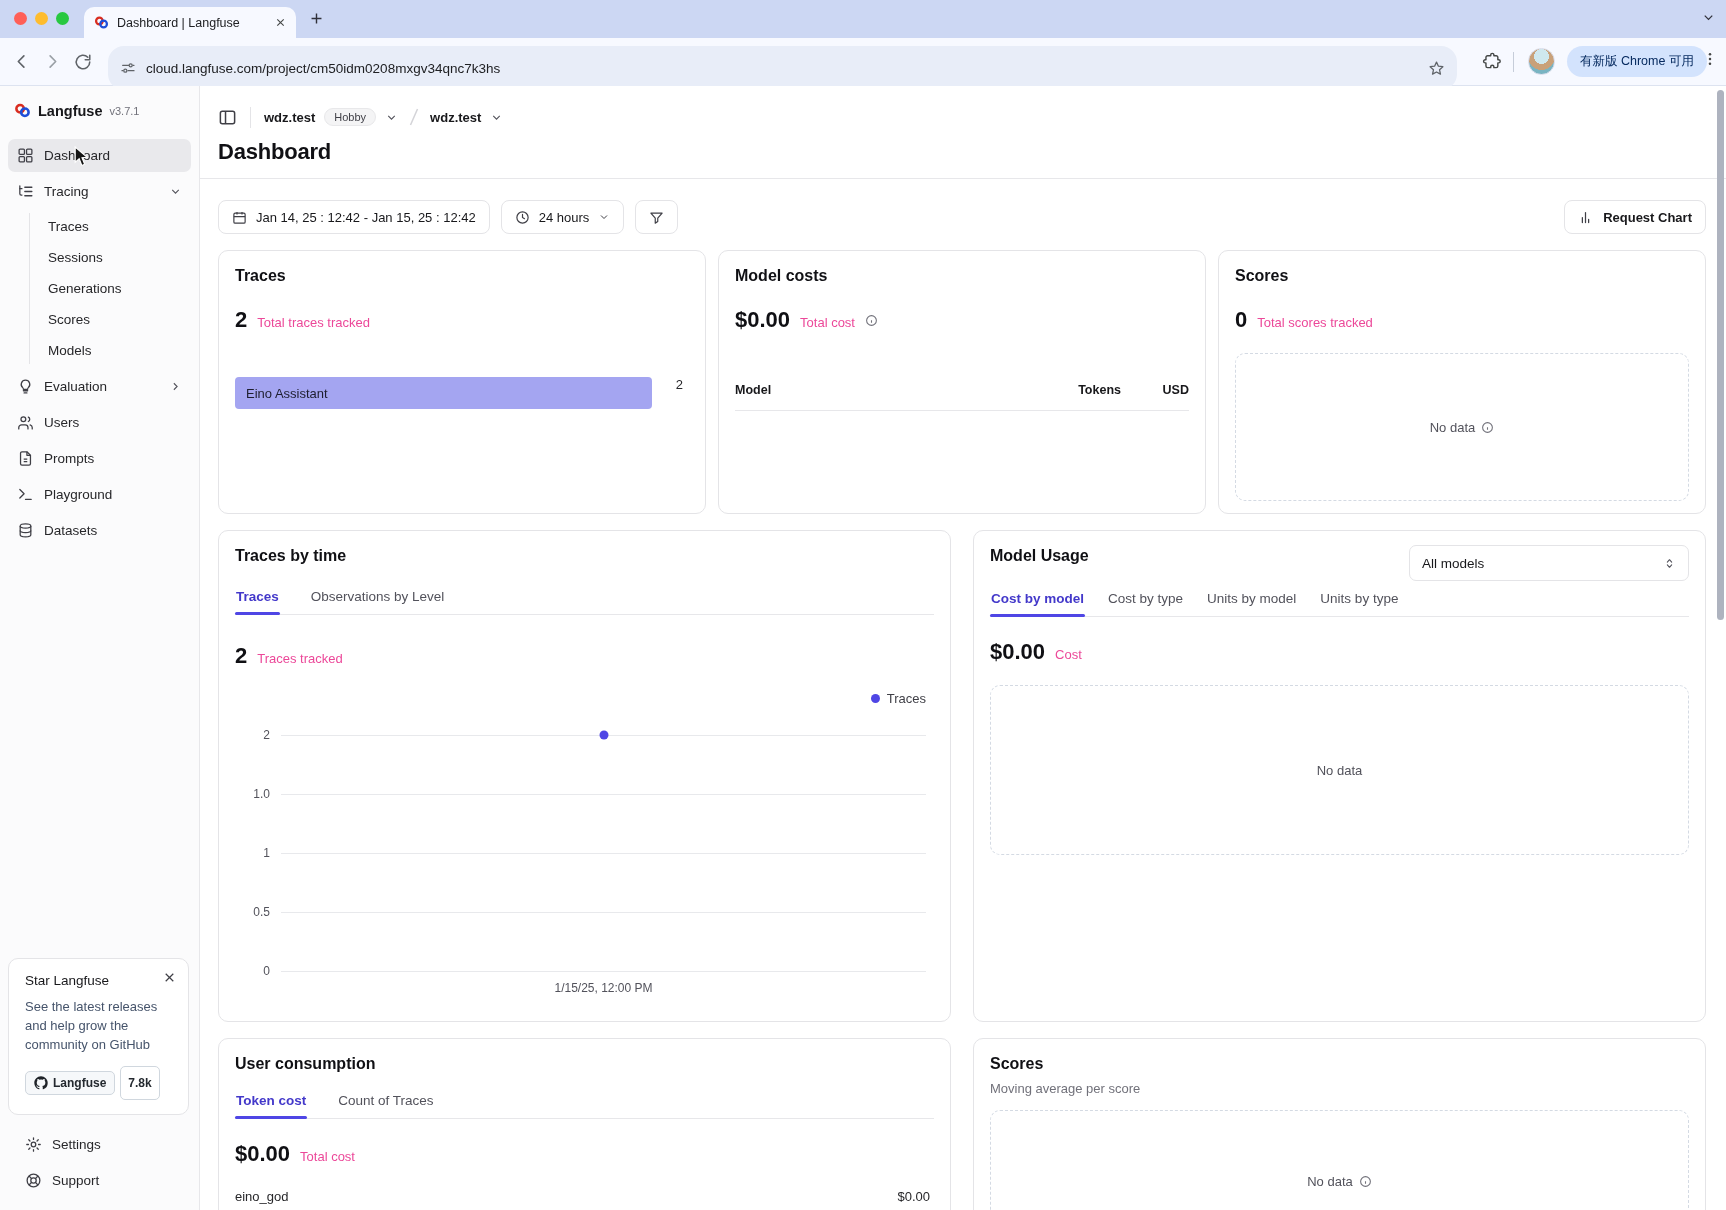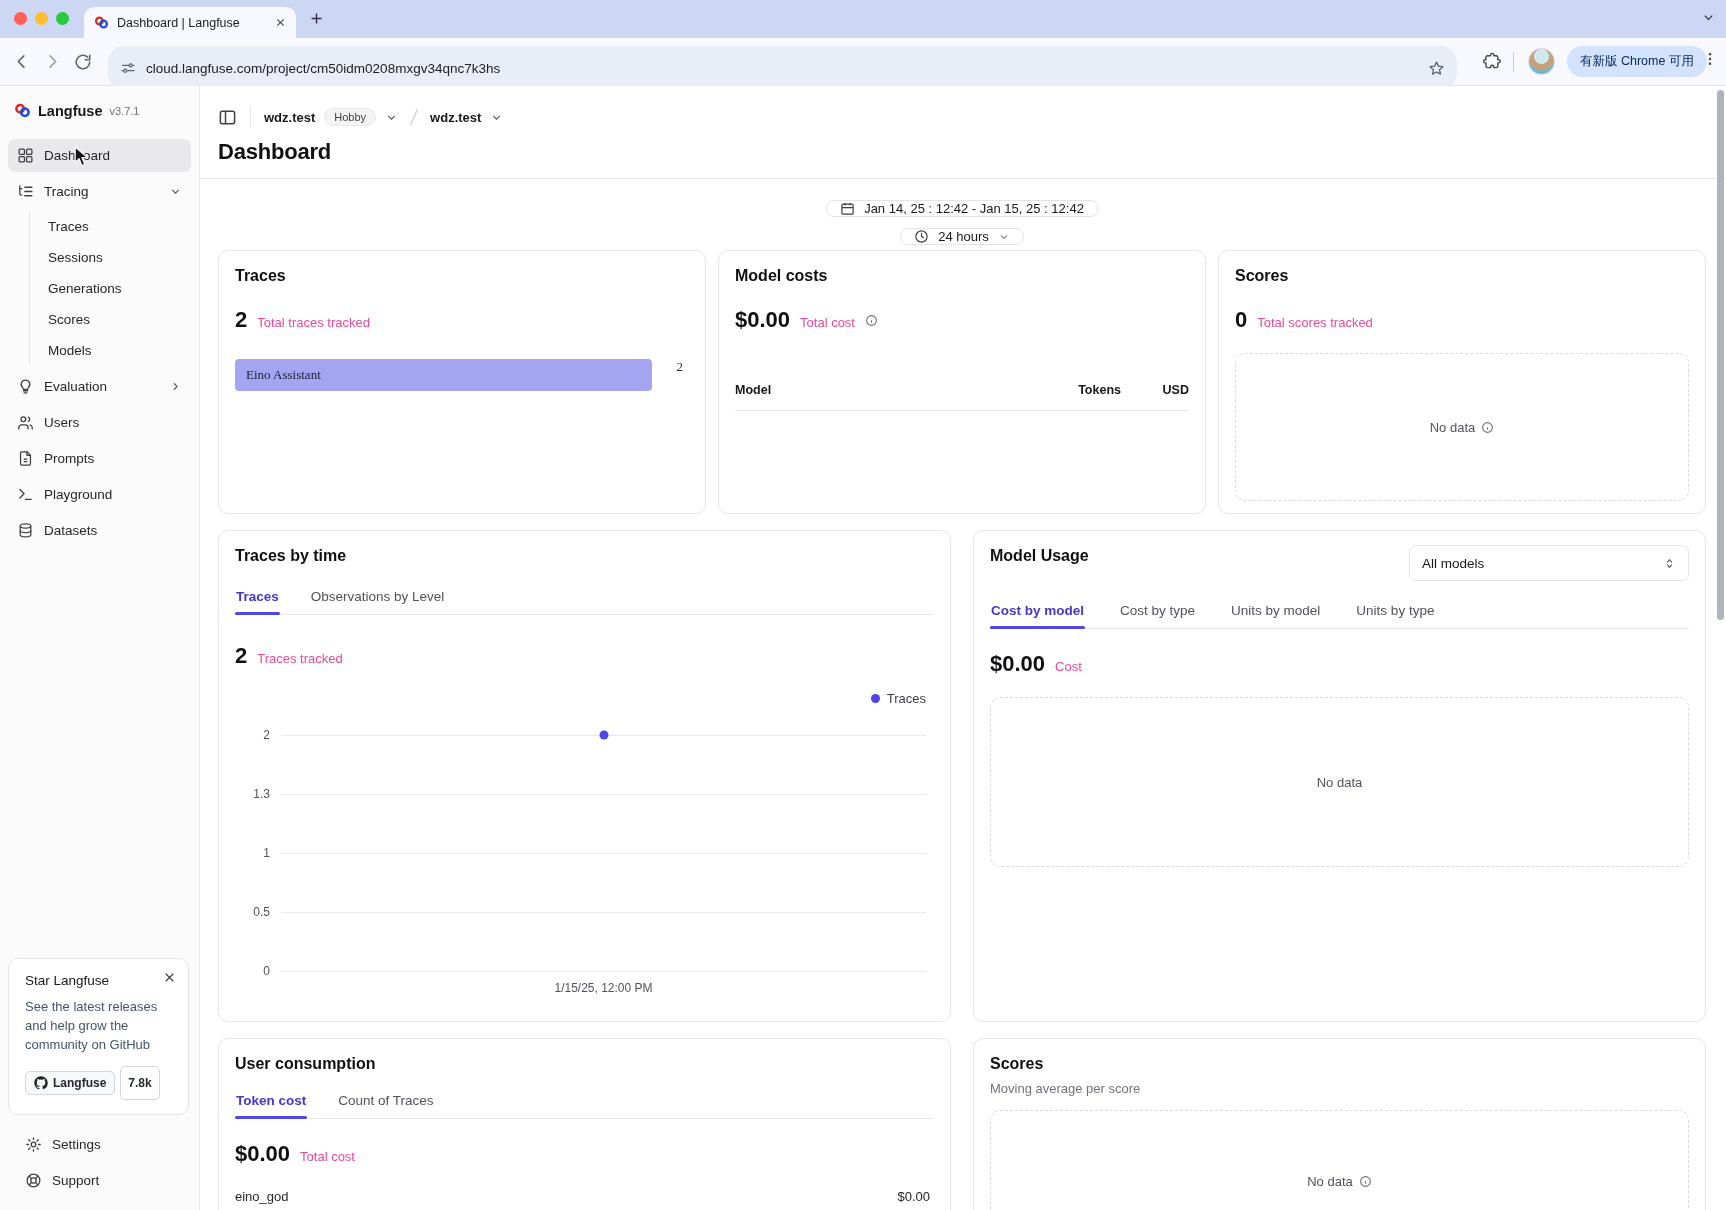--- a/index.html
+++ b/index.html
@@ -59,36 +59,36 @@
   .page-header { padding:18px 20px 0 18px; border-bottom:1px solid #e7e7ea; }
   .crumb-row { display:flex; align-items:center; height:26px; gap:9px; }
   .collapse-ic { color:#3f3f46; }
   .vsep { width:1px; height:21px; background:#e4e4e7; margin:0 4px; }
   .crumb { font-size:13px; font-weight:600; color:#18181b; }
   .plan-badge { background:#f4f4f5; border:1px solid #e8e8ea; border-radius:10px; font-size:11px; font-weight:500; color:#3f3f46; padding:2px 9px; }
   .crumb-chev { color:#52525b; }
   .slash { color:#d4d4d8; }
   .page-title { margin-top:9px; padding-bottom:13px; font-size:22px; font-weight:700; color:#101014; letter-spacing:-0.2px; }
   .page-body { padding:21px 20px 0 18px; }
-  .filter-row { display:flex; align-items:center; gap:11px; height:34px;flex-direction:column; }
+  .filter-row { display:flex; align-items:center; gap:11px; height:34px; }
   .fbtn { height:34px; border:1px solid #e4e4e7; background:#fff; border-radius:8px; display:flex; align-items:center; gap:9px; padding:0 13px; font-size:13px; color:#18181b; }
   .fbtn .fic { color:#3f3f46; }
   .request-btn { margin-left:auto; font-weight:600; gap:10px; }
   .cards-3 { display:grid; grid-template-columns:repeat(3,1fr); gap:12px; margin-top:16px; }
   .cards-2 { display:grid; grid-template-columns:1fr 1fr; gap:22px; margin-top:16px; }
   .card { position:relative; border:1px solid #e4e4e7; border-radius:10px; background:#fff; padding:16px; }
   .h264 { height:264px; } .h492 { height:492px; } .h300 { height:300px; }
   .card-title { font-size:16px; font-weight:700; color:#101014; }
   .val-row { display:flex; align-items:baseline; gap:10px; margin-top:22px; }
   .big { font-size:22px; font-weight:700; color:#101014; }
   .cap { font-size:13px; color:#ec4899; }
   .info-ic { color:#71717a; align-self:center; }
   .empty-box { border:1.5px dashed #d4dae3; border-radius:10px; display:flex; align-items:center; justify-content:center; gap:6px; color:#52525b; font-size:13px; }
   
-  .bar-row { display:flex; align-items:flex-start; margin-top:26px;font-family:Liberation Serif, serif; }
+  .bar-row { display:flex; align-items:flex-start; margin-top:44px; }
   .tbar { height:32px; width:417px; background:#a4a5f1; border-radius:4px; display:flex; align-items:center; padding:0 11px; color:#1e1e2f; font-size:13px; }
   .tbar-val { margin-left:auto; padding-right:6px; font-size:13px; color:#27272a; }
   
   .mc-head { display:flex; margin-top:50px; padding-bottom:13px; border-bottom:1px solid #e7e7ea; font-size:12.5px; font-weight:700; color:#18181b; }
   .mc-row { display:flex; padding-top:13px; font-size:12.5px; color:#3f3f46; }
   .c-model { flex:1; } .c-tok { width:95px; text-align:right; } .c-usd { width:68px; text-align:right; }
   
   .tabs { display:flex; gap:30px; border-bottom:1px solid #e7e7ea; margin-top:16px; }
   .tab { position:relative; padding:8px 1px 10px; font-size:13.5px; color:#52525b; }
   .tab.active { color:#4338ca; font-weight:600; }
@@ -99,21 +99,21 @@
   .legend-dot { width:9px; height:9px; border-radius:50%; background:#4f46e5; }
   .plot { position:absolute; left:62px; right:24px; top:204px; height:236px; }
   .gline { position:absolute; left:0; right:0; height:1px; background:#e8e9ec; }
   .g0{top:0;} .g1{top:59px;} .g2{top:118px;} .g3{top:177px;} .g4{top:236px;}
   .ytick { position:absolute; right:calc(100% + 11px); transform:translateY(-50%); font-size:12px; color:#52525b; white-space:nowrap; }
   .pdot { position:absolute; left:50%; top:0; width:9px; height:9px; border-radius:50%; background:#4f46e5; transform:translate(-50%,-50%); }
   .xlabel { position:absolute; left:50%; top:calc(100% + 10px); transform:translateX(-50%); font-size:12px; color:#52525b; white-space:nowrap; }
   
   .mu-select { position:absolute; top:14px; right:16px; width:280px; height:36px; border:1px solid #e4e4e7; border-radius:7px; display:flex; align-items:center; padding:0 12px; font-size:13.5px; font-weight:500; color:#18181b; background:#fff; }
   .mu-select .chev { margin-left:auto; color:#52525b; }
-  .mu-tabs { margin-top:30px; gap:34px; }
+  .mu-tabs { margin-top:18px; gap:22px; }
   .mu-empty { margin-top:20px; height:170px; }
   .sc-empty-top { margin-top:20px; height:148px; }
   .sc-sub { margin-top:8px; font-size:13px; color:#71717a; }
   .sc-empty-bot { margin-top:14px; height:142px; }
   .uc-row { display:flex; align-items:center; justify-content:space-between; margin-top:22px; padding-right:4px; font-size:13px; color:#27272a; }
   
   .sb-thumb { position:absolute; right:2px; top:90px; width:7px; height:530px; border-radius:4px; background:#aeb3bf; }
 </style>
 </head>
 <body>
@@ -490,21 +490,21 @@
           </div>
           <div class="legend">
             <span class="legend-dot"></span>
             <span>Traces</span>
           </div>
           <div class="plot">
             <div class="gline g0">
                 <span class="ytick">2</span>
               </div>
             <div class="gline g1">
-                <span class="ytick">1.3</span>
+                <span class="ytick">1.0</span>
               </div>
             <div class="gline g2">
                 <span class="ytick">1</span>
               </div>
             <div class="gline g3">
                 <span class="ytick">0.5</span>
               </div>
             <div class="gline g4">
                 <span class="ytick">0</span>
               </div>

